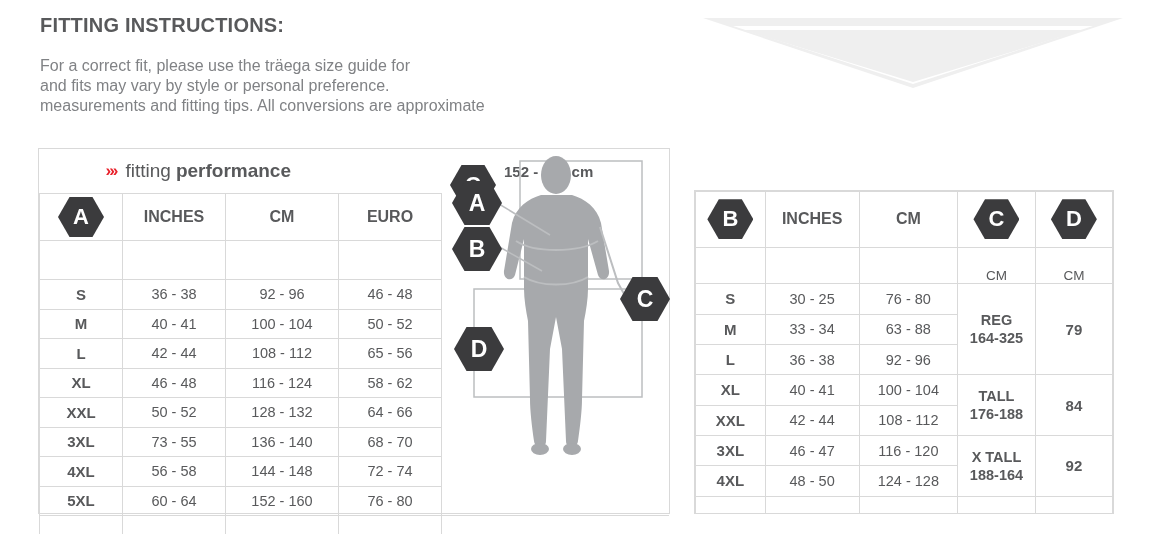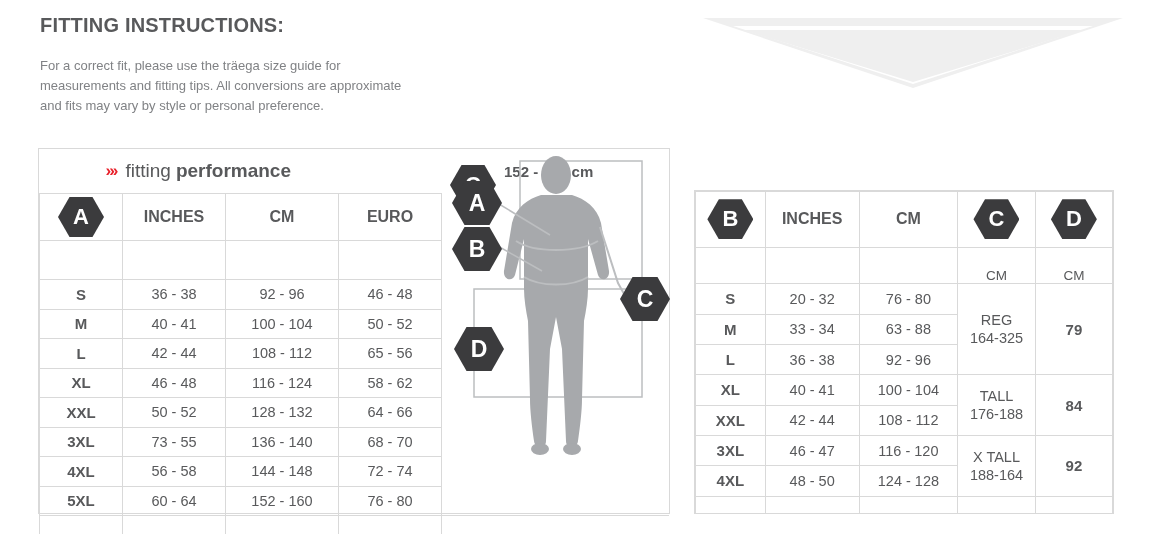--- a/index.html
+++ b/index.html
@@ -24,21 +24,21 @@
     font-size: 20px;
     font-weight: bold;
     letter-spacing: 0.2px;
     color: #58595b;
   }
   #intro {
     position: absolute;
     left: 40px;
     top: 56px;
     width: 620px;
-    font-size: 13px;
+    font-size: 16px;
     line-height: 20px;
     color: #808285;
   }
   #intro div { white-space: nowrap; }
 
   
   #chevron {
     position: absolute;
     right: 30px;
     top: 18px;
@@ -173,34 +173,34 @@
     left: 694px;
     top: 190px;
     width: 420px;
     height: 324px;
   }
   #right-table .hdr td { height: 52px; }
   #right-table .blankrow td { height: 34px; }
   #right-table .datarow td { height: 28px; }
   .cmlabel { font-size: 13.5px; color: #58595b; }
   .grouped {
-    font-weight: normal;
+    font-weight: bold;
     font-size: 14.5px;
     line-height: 18px;
   }
 </style>
 </head>
 <body>
 
 <div id="heading">FITTING INSTRUCTIONS:</div>
 
 <div id="intro">
   <div>For a correct fit, please use the träega size guide for</div>
+  <div>and fits may vary by style or personal preference.</div>
   <div>measurements and fitting tips. All conversions are approximate</div>
-  <div>and fits may vary by style or personal preference.</div>
 </div>
 
 <svg id="chevron" viewBox="0 0 420 70">
   <polygon points="0,0 420,0 210,70" fill="#efefef"></polygon>
   <polygon points="30,8 390,8 210,66" fill="#ffffff"></polygon>
   <polygon points="40,12 380,12 210,64" fill="#efefef"></polygon>
 </svg>
 
 <div class="tblbox" id="left-table">
   <table>
@@ -345,21 +345,21 @@
     <tr class="blankrow">
       <td></td>
       <td></td>
       <td></td>
       <td class="cmlabel" style="vertical-align:bottom;">CM</td>
       <td class="cmlabel" style="vertical-align:bottom;">CM</td>
     </tr>
 
     <tr class="datarow">
       <td class="sizecell">S</td>
-      <td>20 - 32</td>
+      <td>30 - 25</td>
       <td>76 - 80</td>
       <td class="grouped" rowspan="3">
         <div>REG</div>
         <div>164-325</div>
       </td>
       <td class="sizecell" rowspan="3">79</td>
     </tr>
     <tr class="datarow">
       <td class="sizecell">M</td>
       <td>33 - 34</td>

